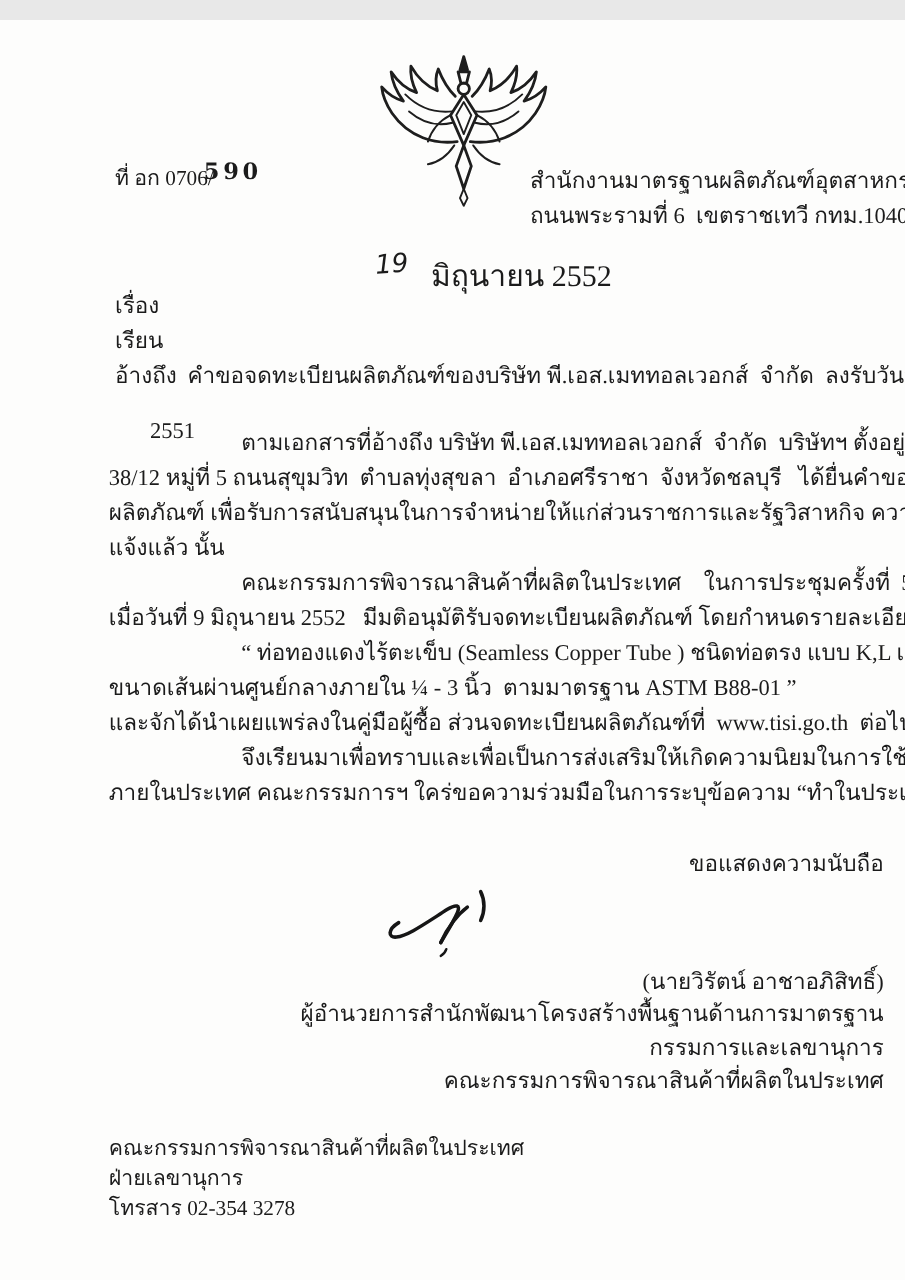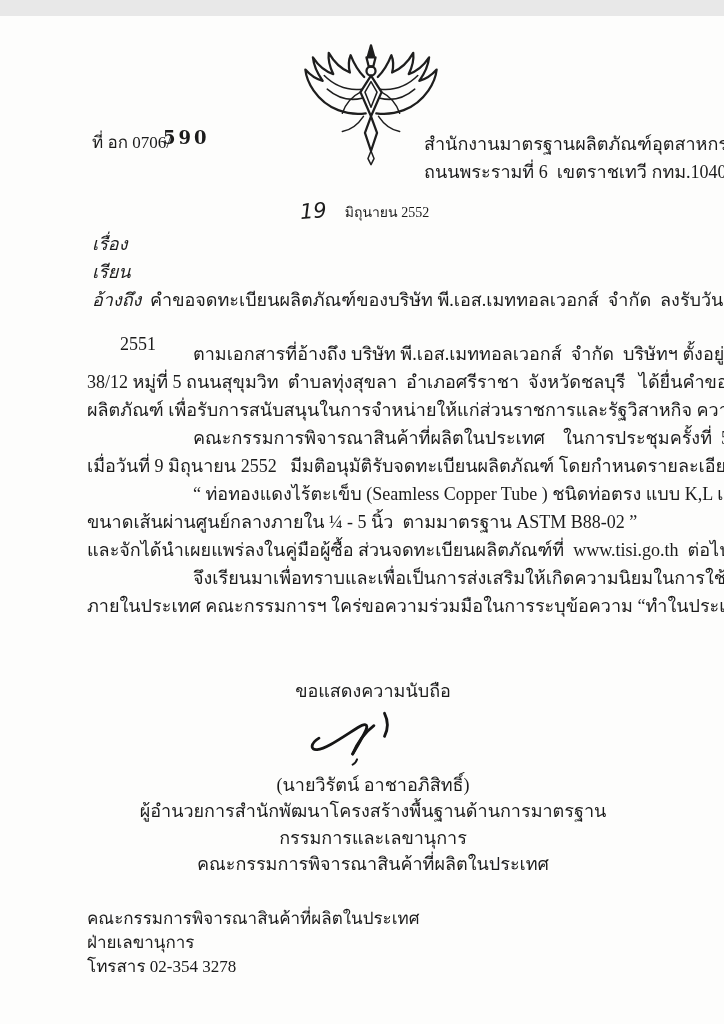--- a/index.html
+++ b/index.html
@@ -15,32 +15,32 @@
   }
   .abs{position:absolute;}
   .line{white-space:pre;line-height:28px;}
   
   .doc-no{left:92px;top:112px;font-size:17px;}
   .doc-stamp{left:163px;top:111px;font-size:18px;font-weight:bold;letter-spacing:3px;font-family:"DejaVu Serif",serif;}
   .emblem{left:288px;top:26px;width:166px;height:132px;}
   .org-block{left:424px;top:114px;line-height:30px;font-size:18px;}
   .date-row{left:300px;top:183px;display:flex;align-items:flex-start;gap:18px;}
   .date-day{font-style:italic;font-size:21px;transform:rotate(-4deg);font-family:"DejaVu Sans",sans-serif;}
-  .date-rest{font-size:14px;padding-top:2px;}
+  .date-rest{font-size:24px;padding-top:2px;}
   
   .meta{left:92px;top:214px;}
   .meta-row{display:flex;line-height:28px;white-space:pre;}
-  .meta-label{width:58px;flex:0 0 58px;font-style:italic;}
+  .meta-label{width:58px;flex:0 0 58px;}
   .ref2{left:120px;top:314px;line-height:28px;}
   
   .body-block{left:87px;top:324px;width:580px;}
   .indent{padding-left:106px;}
   .link{}
   
-  .closing{left:0;top:662px;width:668px;text-align:center;}
+  .closing{left:0;top:662px;width:668px;text-align:right;}
   .closing-inner{position:relative;left:39px;}
   .salutation{line-height:26px;}
   .signature-svg{display:block;margin:4px auto 0 auto;}
   .signer-name{line-height:26px;margin-top:2px;}
   .signer-title{line-height:26.5px;}
   
   .footer{left:87px;top:891px;font-size:17px;}
   .footer div{line-height:24px;white-space:pre;}
 </style>
 </head>
@@ -105,26 +105,27 @@
       <span class="meta-label">อ้างถึง</span>
       <span>คำขอจดทะเบียนผลิตภัณฑ์ของบริษัท พี.เอส.เมททอลเวอกส์  จำกัด  ลงรับวันที่ 29 กุมภาพันธ์</span>
     </div>
   </div>
   <div class="abs ref2 line">2551</div>
 
   <div class="abs body-block">
     <div class="line indent">ตามเอกสารที่อ้างถึง บริษัท พี.เอส.เมททอลเวอกส์  จำกัด  บริษัทฯ ตั้งอยู่เลขที่</div>
     <div class="line">38/12 หมู่ที่ 5 ถนนสุขุมวิท  ตำบลทุ่งสุขลา  อำเภอศรีราชา  จังหวัดชลบุรี   ได้ยื่นคำขอจดทะเบียน</div>
     <div class="line">ผลิตภัณฑ์ เพื่อรับการสนับสนุนในการจำหน่ายให้แก่ส่วนราชการและรัฐวิสาหกิจ ความละเอียด</div>
+    <div class="line">แจ้งแล้ว นั้น</div>
 
     <div class="line indent">คณะกรรมการพิจารณาสินค้าที่ผลิตในประเทศ    ในการประชุมครั้งที่  537-1/2552</div>
     <div class="line">เมื่อวันที่ 9 มิถุนายน 2552   มีมติอนุมัติรับจดทะเบียนผลิตภัณฑ์ โดยกำหนดรายละเอียด ดังนี้</div>
 
     <div class="line indent">“ ท่อทองแดงไร้ตะเข็บ (Seamless Copper Tube ) ชนิดท่อตรง แบบ K,L และ M</div>
-    <div class="line">ขนาดเส้นผ่านศูนย์กลางภายใน ¼ - 5 นิ้ว  ตามมาตรฐาน ASTM B88-02 ”</div>
+    <div class="line">ขนาดเส้นผ่านศูนย์กลางภายใน ¼ - 3 นิ้ว  ตามมาตรฐาน ASTM B88-01 ”</div>
 
     <div class="line"><span>และจักได้นำเผยแพร่ลงในคู่มือผู้ซื้อ ส่วนจดทะเบียนผลิตภัณฑ์ที่  </span><span class="link">www.tisi.go.th</span><span>  ต่อไป</span></div>
 
     <div class="line indent">จึงเรียนมาเพื่อทราบและเพื่อเป็นการส่งเสริมให้เกิดความนิยมในการใช้ผลิตภัณฑ์</div>
     <div class="line">ภายในประเทศ คณะกรรมการฯ ใคร่ขอความร่วมมือในการระบุข้อความ “ทำในประเทศไทย”</div>
   </div>
 
   <div class="abs closing">
     <div class="closing-inner">
       <div class="salutation">ขอแสดงความนับถือ</div>

